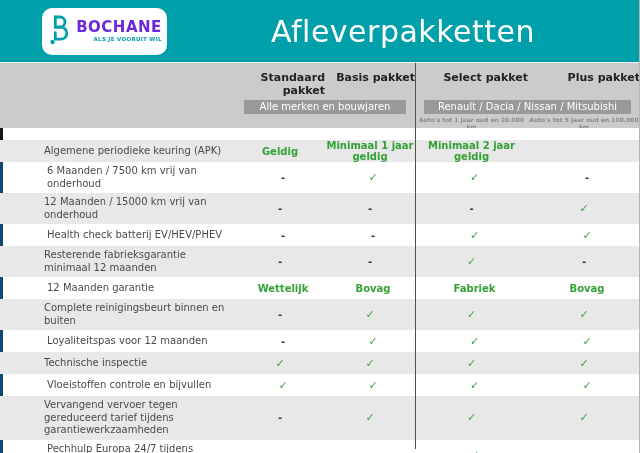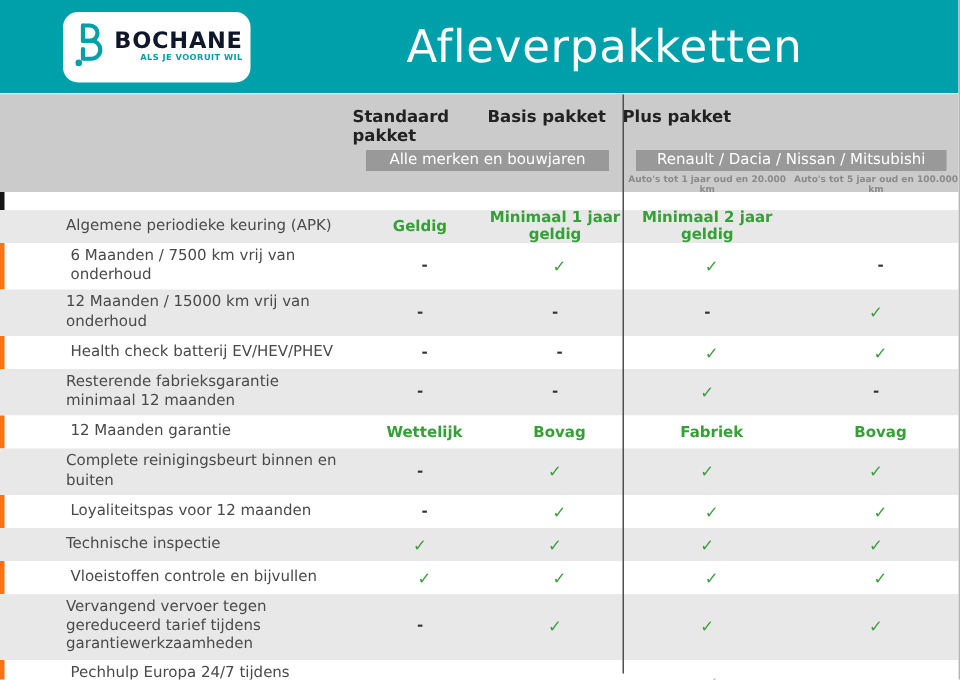--- a/index.html
+++ b/index.html
@@ -6,43 +6,43 @@
   body { font-family:"DejaVu Sans","Liberation Sans",sans-serif; background:#fff; }
   .page{ width:640px; height:453px; position:relative; display:flex; flex-direction:column;
          overflow:hidden; border-right:1px solid #b5b5b5; background:#fff; }
 
   
   .topbar{ height:63px; background:#00a0ab; display:flex; align-items:center;
            border-bottom:1px solid #f2f2f2; flex:0 0 auto; }
   .logo-box{ background:#fff; border-radius:10px; margin-left:42px; height:47px; width:125px;
              display:flex; align-items:center; justify-content:center; gap:5px; }
   .logo-text{ display:flex; flex-direction:column; align-items:flex-end; line-height:1; }
-  .brand{ font-weight:bold; color:#0f172a; font-size:15px; letter-spacing:.5px; }
+  .brand{ font-weight:bold; color:#6d28d9; font-size:15px; letter-spacing:.5px; }
   .tagline{ font-size:5.5px; color:#00a0ab; font-weight:bold; letter-spacing:.3px; margin-top:2px; }
   .title-wrap{ flex:1; text-align:center; }
   .page-title{ color:#fff; font-size:30px; font-weight:normal; letter-spacing:.5px; }
 
   
   .grid5{ display:grid; grid-template-columns:235px 90px 90px 113px 112px; }
 
   
   .thead{ background:#cbcbcb; height:65px; display:flex; flex-direction:column; flex:0 0 auto; }
-  .names > div{ text-align:left; font-size:11px; font-weight:bold; color:#222; padding-top:8px; }
+  .names > div{ text-align:right; font-size:11px; font-weight:bold; color:#222; padding-top:8px; }
   .badges{ margin-top:3px; }
   .badge{ background:#999; color:#fff; font-weight:normal; font-size:10px; text-align:center;
           padding:1px 0 2px; margin:0 9px; }
   .badge-left{ grid-column:2/4; }
   .badge-right{ grid-column:4/6; }
   .notes > div{ text-align:center; font-size:6px; color:#8a8a8a; font-weight:bold; padding-top:2px; }
   .prices{ margin-top:auto; padding-bottom:7px; }
   .prices > div{ text-align:center; font-size:12px; font-weight:bold; color:#1f1f1f; }
   .total-label{ text-align:left !important; padding-left:44px; }
 
   
-  .row{ min-height:22px; align-items:center; background:#fff; border-left:3px solid #f97316; }
+  .row{ min-height:22px; align-items:center; background:#fff; border-left:3px solid #0c4a6e; }
   .row.shaded{ background:#e8e8e8; border-left:none; }
   .row-label{ font-size:10px; color:#4a4a4a; padding:3px 6px 3px 44px; line-height:1.25; }
   .row.shaded .row-label{ padding-left:44px; }
   .cell{ text-align:center; font-size:10px; }
   .cell.check{ color:#3f9e3f; font-size:11px; }
   .cell.dash{ color:#333; font-weight:bold; }
   .cell.gtext{ color:#33a135; font-weight:bold; font-size:10px; }
 
   .spacer-top{ height:12px; background:#fff; border-left:3px solid #161616; flex:0 0 auto; }
   .spacer-bottom{ flex:1; background:#fff; border-left:3px solid #161616; }
@@ -74,20 +74,21 @@
     <div class="title-wrap">
       <h1 class="page-title">Afleverpakketten</h1>
     </div>
   </header>
 
   <div class="thead">
     <div class="grid5 names">
       <div></div>
       <div>Standaard pakket</div>
       <div>Basis pakket</div>
+      <div>Select pakket</div>
       <div>Plus pakket</div>
     </div>
     <div class="grid5 badges">
       <div></div>
       <div class="badge badge-left">Alle merken en bouwjaren</div>
       <div class="badge badge-right">Renault / Dacia / Nissan / Mitsubishi</div>
     </div>
     <div class="grid5 notes">
       <div></div>
         <div></div>

